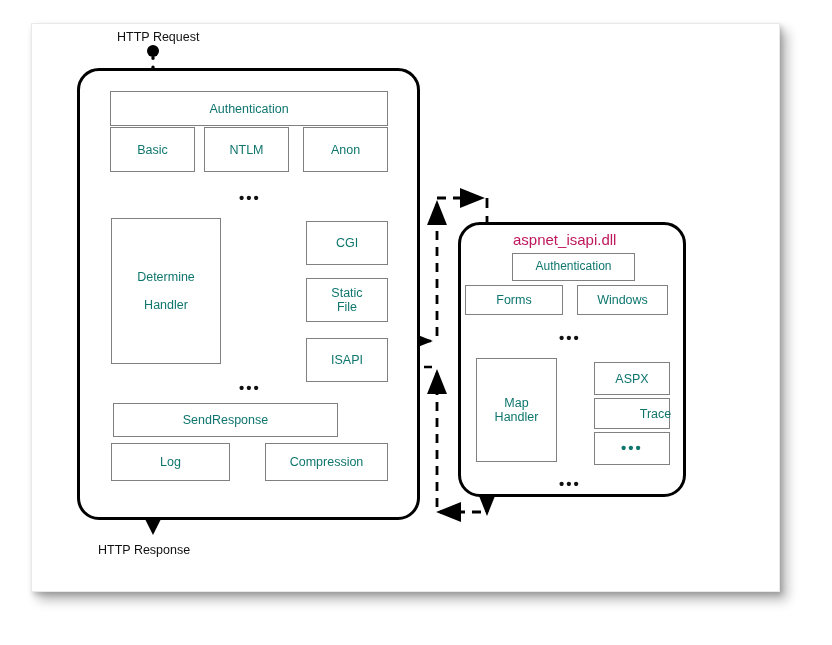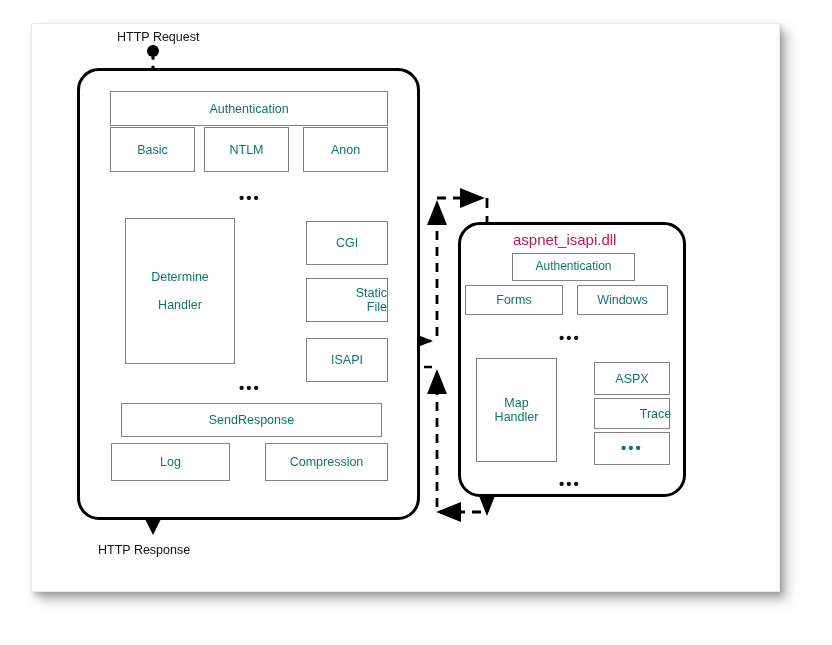--- a/index.html
+++ b/index.html
@@ -97,37 +97,37 @@
   <div class="label" style="left:101px;top:30px;margin-left:16px;">HTTP Request</div>
   <div class="label" style="left:98px;top:543px;">HTTP Response</div>
 
   <div class="rect" style="left:110px;top:91px;width:278px;height:35px;">Authentication</div>
   <div class="rect" style="left:110px;top:127px;width:85px;height:45px;">Basic</div>
   <div class="rect" style="left:204px;top:127px;width:85px;height:45px;">NTLM</div>
   <div class="rect" style="left:303px;top:127px;width:85px;height:45px;">Anon</div>
 
   <div class="ellipsis" style="left:239px;top:190px;">•••</div>
 
-  <div class="rect" style="left:125px;top:218px;width:110px;height:146px;
+  <div class="rect" style="left:111px;top:218px;width:110px;height:146px;
               flex-direction:column;gap:14px;">
     <span>Determine</span>
     <span>Handler</span>
   </div>
 
   <div class="rect" style="left:306px;top:221px;width:82px;height:44px;">CGI</div>
   <div class="rect" style="left:306px;top:278px;width:82px;height:44px;
-              flex-direction:column;align-items:flex-end;">
+              flex-direction:column;">
     <span>Static</span>
     <span>File</span>
   </div>
   <div class="rect" style="left:306px;top:338px;width:82px;height:44px;">ISAPI</div>
 
   <div class="ellipsis" style="left:239px;top:380px;">•••</div>
 
-  <div class="rect" style="left:121px;top:403px;width:261px;height:34px;">SendResponse</div>
+  <div class="rect" style="left:113px;top:403px;width:225px;height:34px;">SendResponse</div>
   <div class="rect" style="left:111px;top:443px;width:119px;height:38px;">Log</div>
   <div class="rect" style="left:265px;top:443px;width:123px;height:38px;">Compression</div>
 
   <div class="container" style="left:458px;top:222px;width:228px;height:275px;"></div>
 
   <div class="title" style="left:513px;top:231px;">aspnet_isapi.dll</div>
 
   <div class="rect" style="left:512px;top:253px;width:123px;height:28px;
               font-size:12px;">Authentication</div>
   <div class="rect" style="left:465px;top:285px;width:98px;height:30px;">Forms</div>

